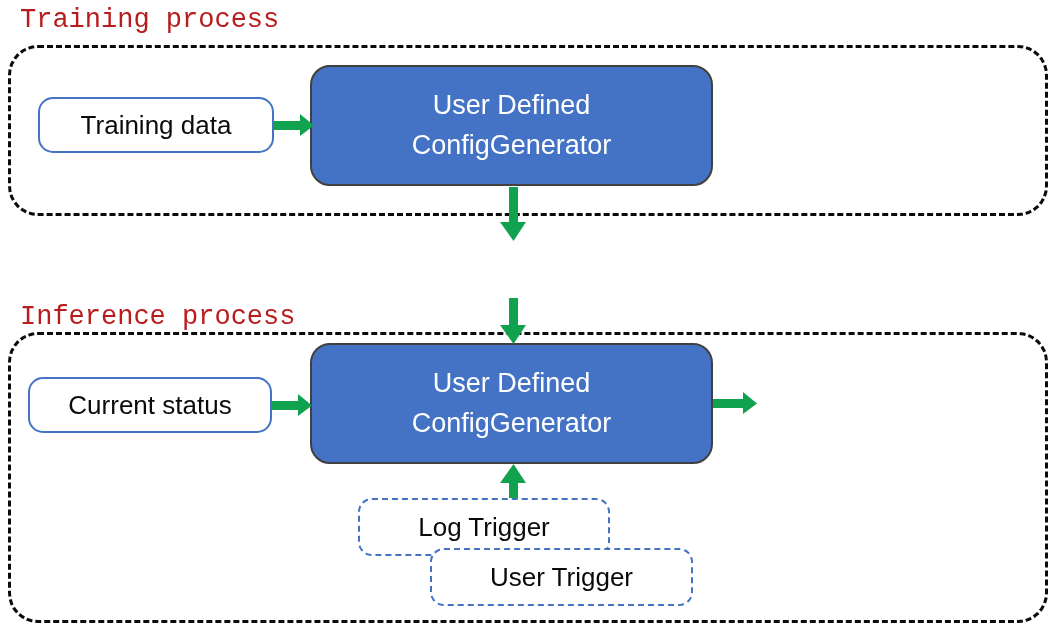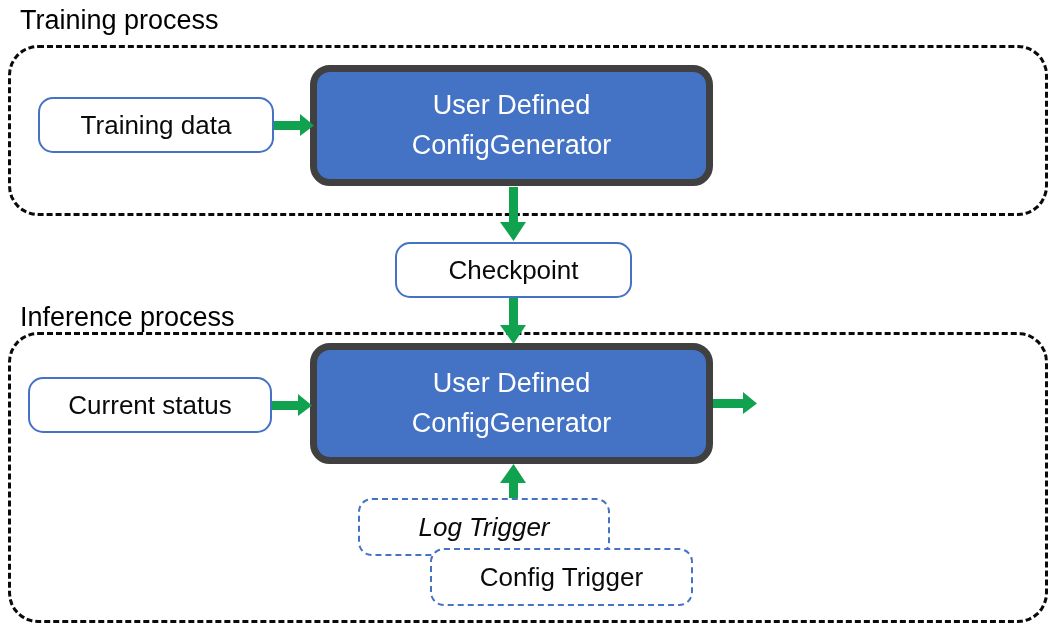--- a/index.html
+++ b/index.html
@@ -8,22 +8,23 @@
     width: 1057px;
     height: 631px;
     background: #ffffff;
     font-family: "Liberation Sans", sans-serif;
     color: #111111;
     overflow: hidden;
   }
   .section-label {
     position: absolute;
     font-size: 27px;
-    color: #000000;
+    color: #b91c1c;
     white-space: nowrap;
+    font-family: Liberation Mono, monospace;
   }
   .dashed-container {
     position: absolute;
     border: 3px dashed #0a0a0a;
     border-radius: 30px;
     background: transparent;
     box-sizing: border-box;
   }
   .node {
     position: absolute;
@@ -35,21 +36,21 @@
     justify-content: center;
     font-size: 26px;
     color: #0a0a0a;
     box-sizing: border-box;
     white-space: nowrap;
     z-index: 2;
   }
   .generator {
     position: absolute;
     background: #4472C4;
-    border: 7px solid #404040;
+    border: 2px solid #404040;
     border-radius: 20px;
     display: flex;
     flex-direction: column;
     align-items: center;
     justify-content: center;
     font-size: 27px;
     line-height: 1.45;
     color: #ffffff;
     box-sizing: border-box;
     text-align: center;
@@ -95,23 +96,20 @@
     <span>ConfigGenerator</span>
   </div>
 
   <svg class="arrow" style="left:498px; top:187px;" width="30" height="54">
     <g fill="#10A24F">
       <rect x="11" y="0" width="9" height="37"></rect>
       <polygon points="2,35 28,35 15.5,54"></polygon>
     </g>
   </svg>
 
-  <div class="node" style="left:395px; top:242px; width:237px; height:56px;">
-    <span>Checkpoint</span>
-  </div>
 
   <svg class="arrow" style="left:498px; top:298px;" width="30" height="46">
     <g fill="#10A24F">
       <rect x="11" y="0" width="9" height="29"></rect>
       <polygon points="2,27 28,27 15.5,46"></polygon>
     </g>
   </svg>
 
   <div class="section-label" style="left:20px; top:286px;margin-top:16px;">Inference process</div>
 
@@ -141,21 +139,21 @@
   </svg>
 
 
   <svg class="arrow" style="left:498px; top:464px;" width="30" height="34">
     <g fill="#10A24F">
       <polygon points="15.5,0 28,19 2,19"></polygon>
       <rect x="11" y="17" width="9" height="17"></rect>
     </g>
   </svg>
 
-  <div class="trigger" style="left:358px; top:498px; width:252px; height:58px; z-index:1;font-style:italic;">
+  <div class="trigger" style="left:358px; top:498px; width:252px; height:58px; z-index:1;">
     <span>Log Trigger</span>
   </div>
 
   <div class="trigger" style="left:430px; top:548px; width:263px; height:58px; z-index:2;">
-    <span>Config Trigger</span>
+    <span>User Trigger</span>
   </div>
 
 </div>
 
 </body></html>

